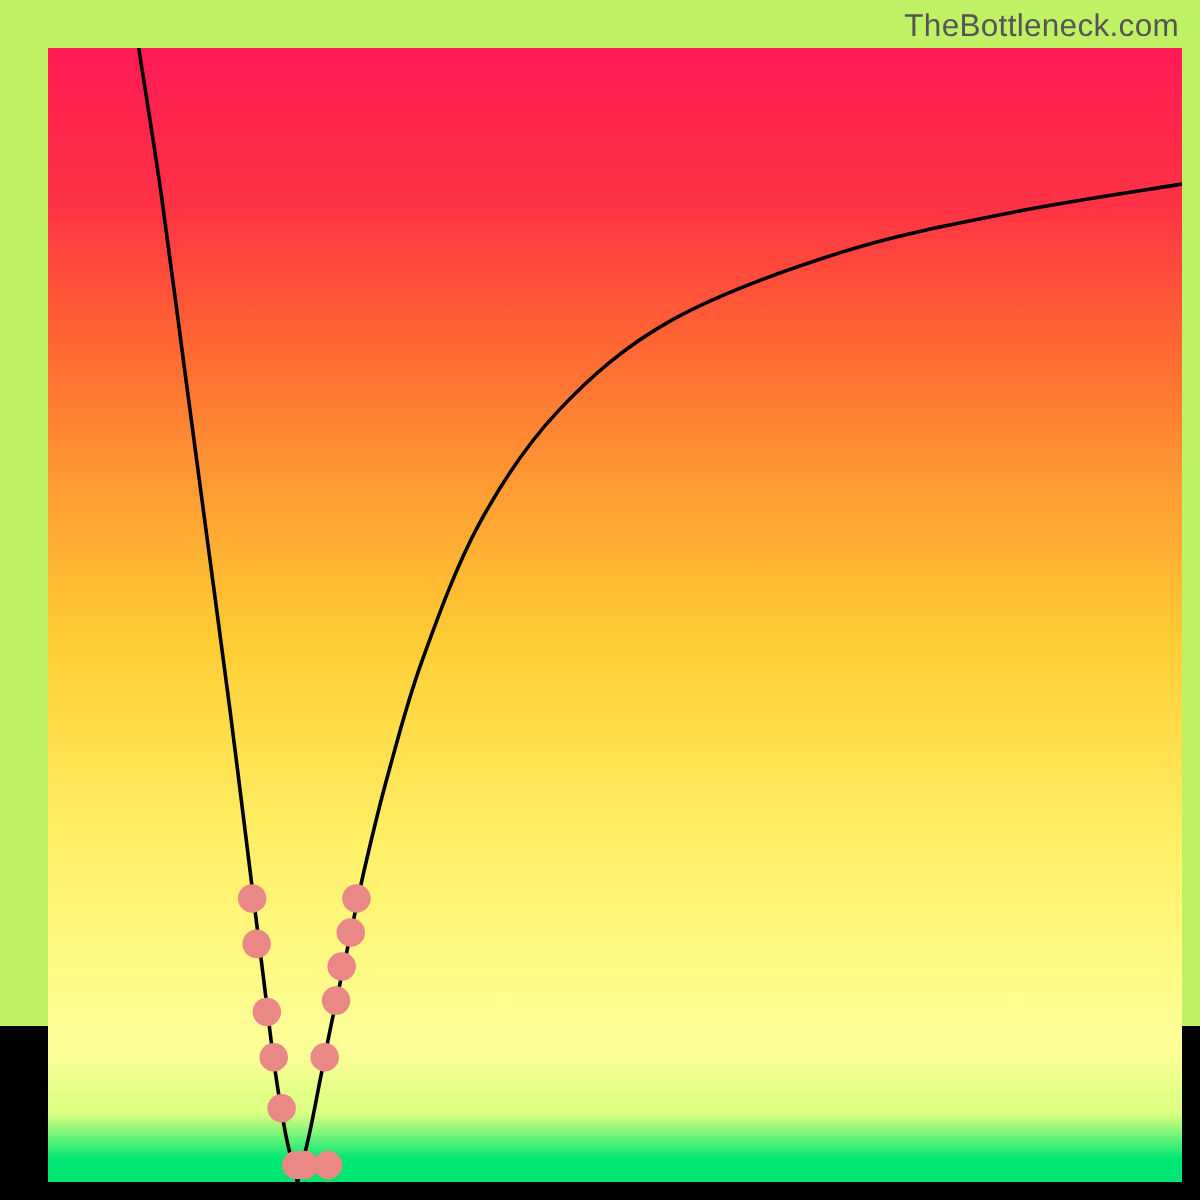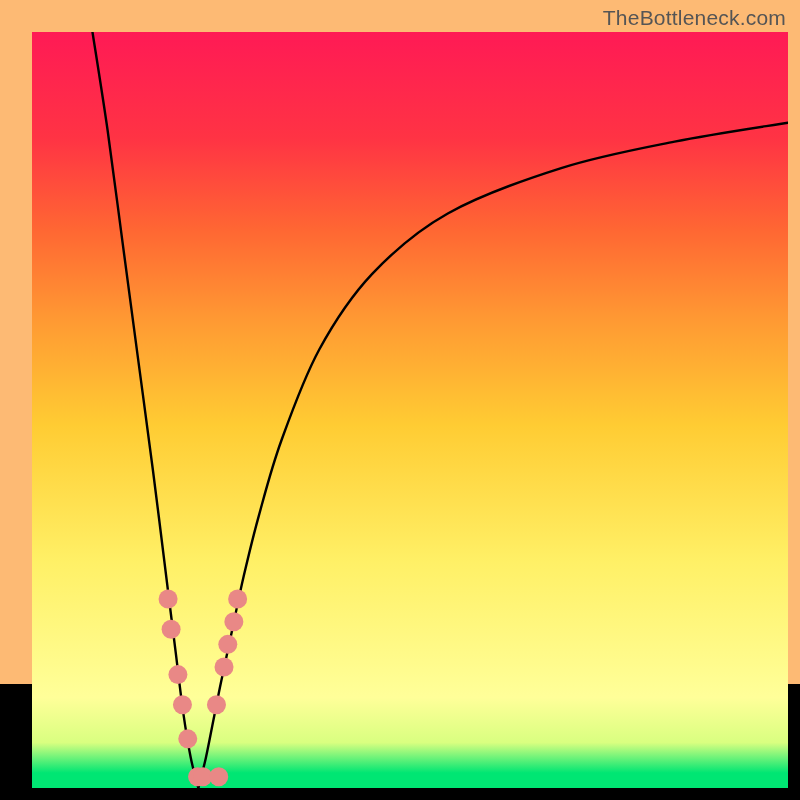--- a/index.html
+++ b/index.html
@@ -8,21 +8,21 @@
     width: 800px;
     height: 800px;
     background: #000000;
     overflow: hidden;
     font-family: Arial, Helvetica, sans-serif;
   }
   .stage {
     position: relative;
     width: 800px;
     height: 684px;
-    background: #fdba74;
+    background: #bef264;
   }
   .plot-area {
     position: absolute;
     left: 32px;
     top: 32px;
     width: 756px;
     height: 756px;
     overflow: hidden;
     
     background: linear-gradient(

